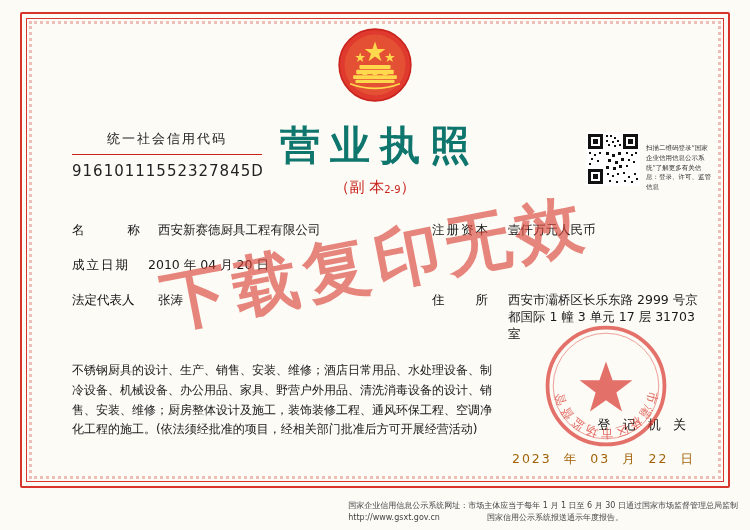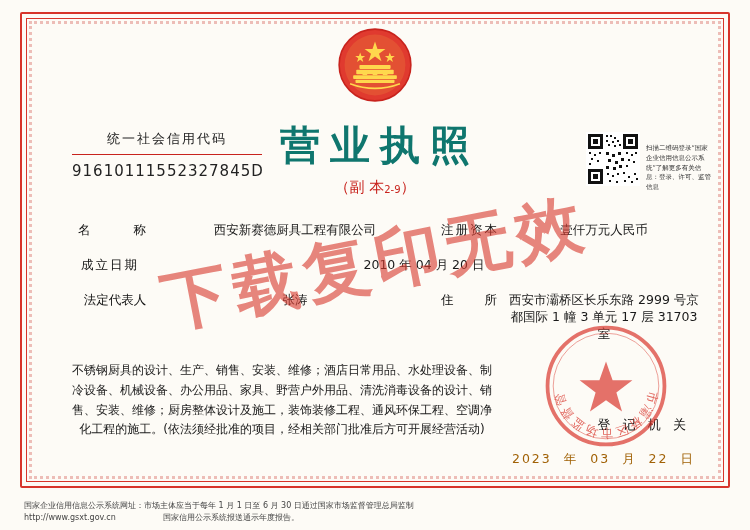--- a/index.html
+++ b/index.html
@@ -101,21 +101,20 @@
     z-index:4;
   }
 
   
   .fields{
     position:absolute;
     left:72px;top:222px;right:50px;
     z-index:4;
     font-size:12.5px;
     color:#1a1a1a;
-    text-align:center;
   }
   .row{display:flex;margin-bottom:18px;}
   .lbl{
     width:86px;flex:none;
     letter-spacing:6px;
     color:#111;
     font-size:12.5px;
   }
   .lbl.tight{letter-spacing:0px;}
   .val{flex:1;}
@@ -172,21 +171,21 @@
     white-space:nowrap;
     z-index:7;
     pointer-events:none;
   }
 
   
   .footer{
     position:absolute;
     left:24px;right:12px;bottom:6px;
     display:flex;
-    justify-content:flex-start;
+    justify-content:flex-end;
     font-size:8px;
     color:#444;
     z-index:4;
   }
   .footer .fcol{line-height:1.5;}
   .footer .center{text-align:center;}
   .footer .right{text-align:right;}
 </style>
 </head>
 <body>

